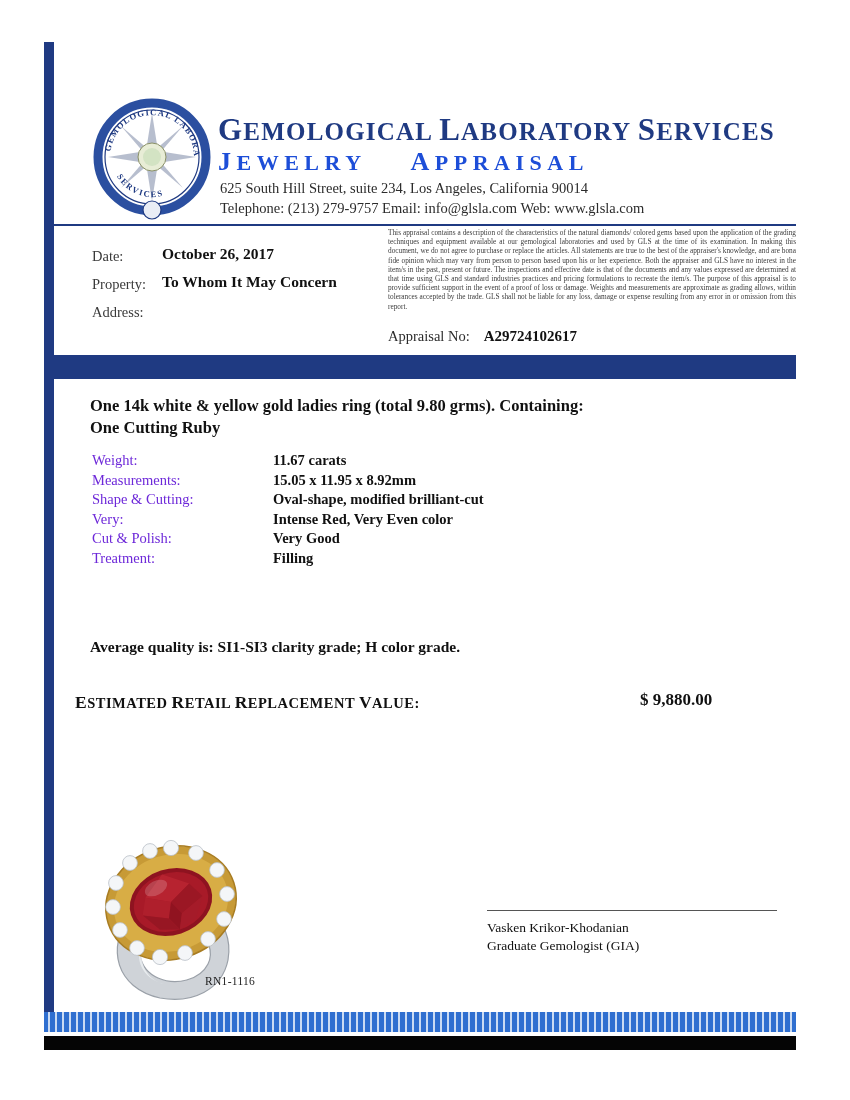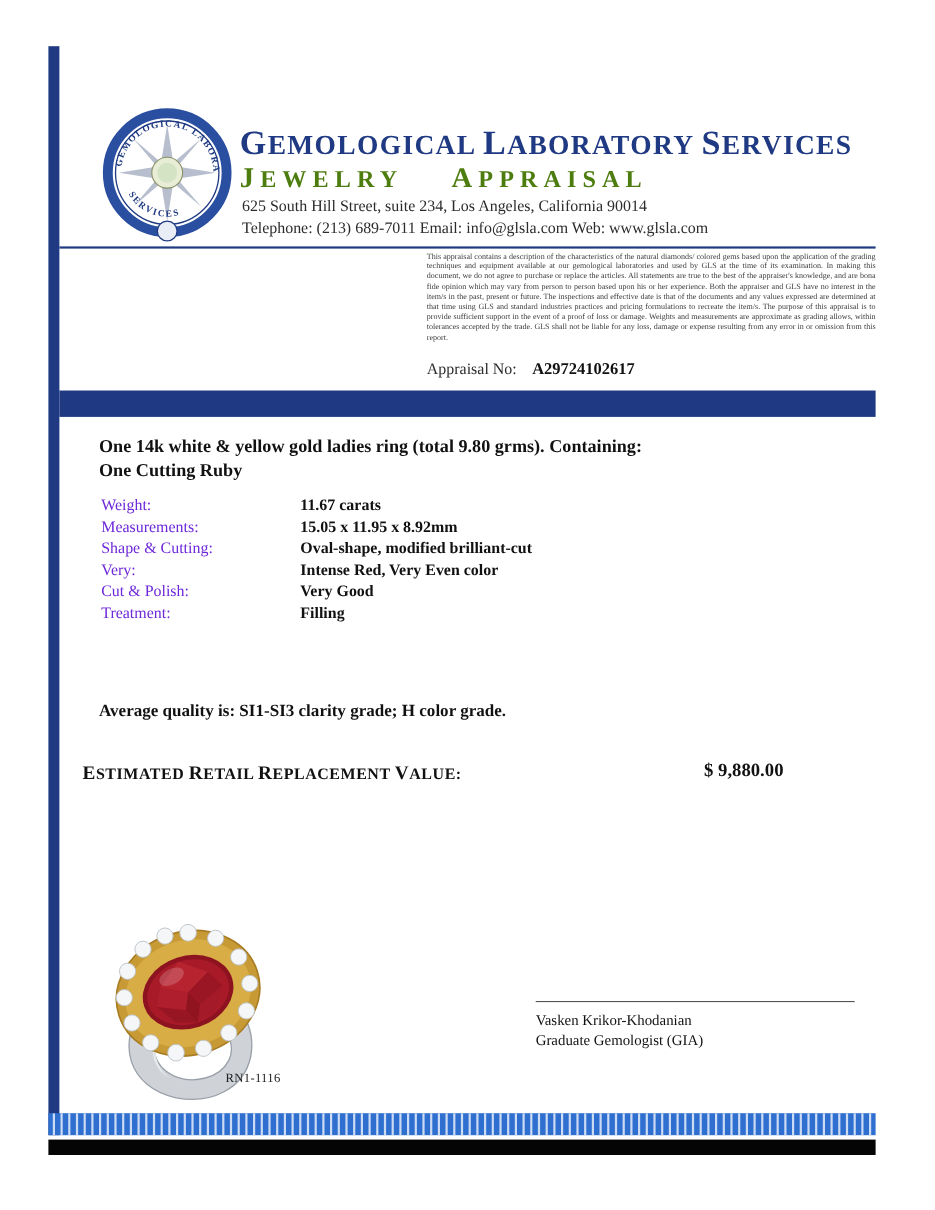--- a/index.html
+++ b/index.html
@@ -64,21 +64,21 @@
   }
   .company-name .cap { font-size: 31px; }
 
   .sub-name {
     position: absolute;
     left: 128px;
     top: 57px;
     font-family: "Liberation Serif", serif;
     font-size: 22px;
     letter-spacing: 5.5px;
-    color: #4d7c0f;
+    color: #1d4ed8;
     font-weight: bold;
     white-space: nowrap;
   }
   .sub-name .cap { font-size: 26px; }
 
   .addr-line {
     position: absolute;
     left: 130px;
     font-family: "Liberation Serif", serif;
     font-size: 14.5px;
@@ -359,25 +359,39 @@
       </svg>
     </div>
 
     <div class="company-name">
       <span class="cap">G</span>EMOLOGICAL <span class="cap">L</span>ABORATORY <span class="cap">S</span>ERVICES
     </div>
     <div class="sub-name">
       <span class="cap">J</span>EWELRY&nbsp;&nbsp;&nbsp; <span class="cap">A</span>PPRAISAL
     </div>
     <div class="addr-line addr1">625 South Hill Street, suite 234, Los Angeles, California 90014</div>
-    <div class="addr-line addr2">Telephone: (213) 689-7011  Email: info@glsla.com  Web: www.glsla.com</div>
+    <div class="addr-line addr2">Telephone: (213) 279-9757  Email: info@glsla.com  Web: www.glsla.com</div>
   </div>
 
   <div class="header-rule"></div>
 
+  <div class="info">
+    <div class="info-row">
+      <span class="info-label">Date:</span>
+      <span class="info-value">October 26, 2017</span>
+    </div>
+    <div class="info-row">
+      <span class="info-label">Property:</span>
+      <span class="info-value">To Whom It May Concern</span>
+    </div>
+    <div class="info-row">
+      <span class="info-label">Address:</span>
+      <span class="info-value"></span>
+    </div>
+  </div>
 
   <div class="disclaimer">This appraisal contains a description of the characteristics of the natural diamonds/ colored gems based upon the application of the grading techniques and equipment available at our gemological laboratories and used by GLS at the time of its examination. In making this document, we do not agree to purchase or replace the articles. All statements are true to the best of the appraiser's knowledge, and are bona fide opinion which may vary from person to person based upon his or her experience. Both the appraiser and GLS have no interest in the item/s in the past, present or future. The inspections and effective date is that of the documents and any values expressed are determined at that time using GLS and standard industries practices and pricing formulations to recreate the item/s. The purpose of this appraisal is to provide sufficient support in the event of a proof of loss or damage. Weights and measurements are approximate as grading allows, within tolerances accepted by the trade. GLS shall not be liable for any loss, damage or expense resulting from any error in or omission from this report.</div>
 
   <div class="appraisal-no">
     <span>Appraisal No:</span><b>A29724102617</b>
   </div>
 
   <div class="banner"></div>
 
   <div class="headline headline1">One 14k white &amp; yellow gold ladies ring (total 9.80 grms). Containing:</div>

